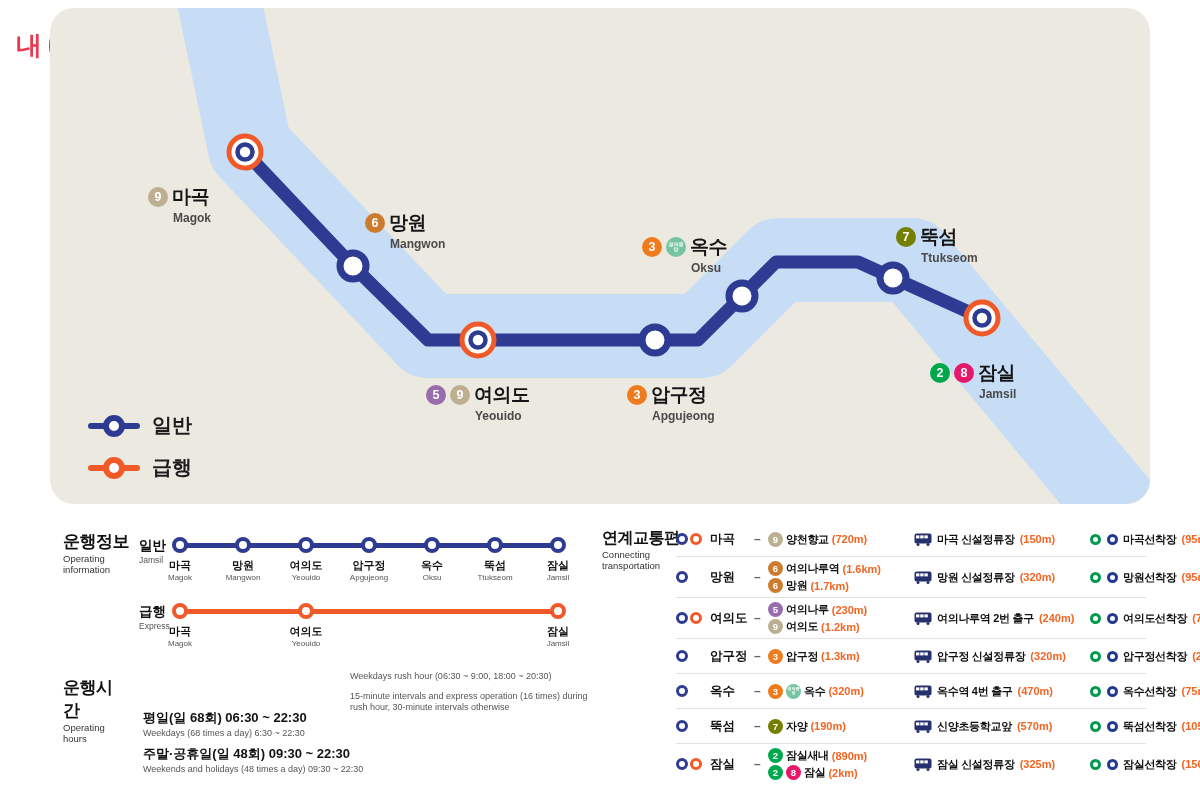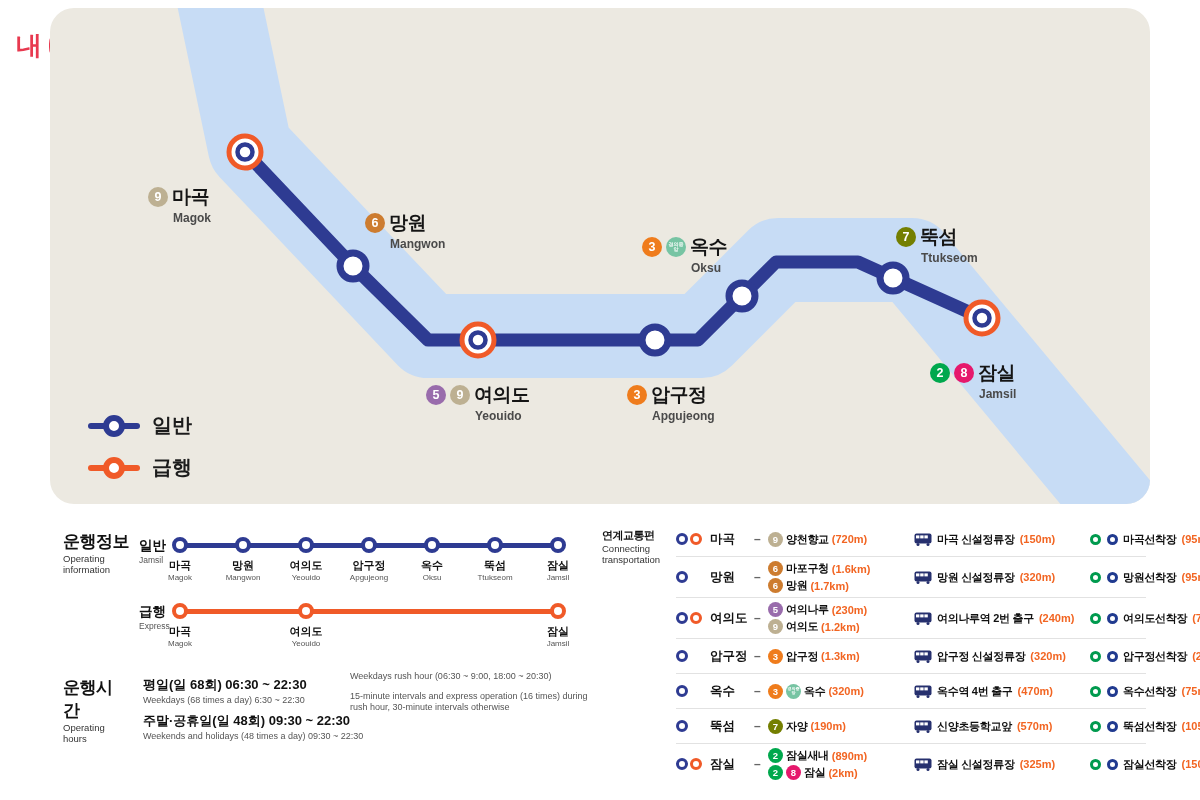--- a/index.html
+++ b/index.html
@@ -60,21 +60,21 @@
   .op-track{position:absolute;height:5px;border-radius:3px;background:#2e3b92;}
   .op-track.express{background:#f05a28;}
   .op-st{position:absolute;width:60px;text-align:center;}
   .op-ring{display:inline-block;width:16px;height:16px;border-radius:50%;border:4.5px solid #2e3b92;
     background:#fff;box-sizing:border-box;}
   .op-ring.orange{border-color:#f05a28;}
   .op-ko{font-size:11px;font-weight:800;color:#111;margin-top:1px;}
   .op-en{font-size:8px;color:#555;}
 
   
-  .hours-ko{font-size:13px;font-weight:800;}
+  .hours-ko{font-size:13px;font-weight:800;margin-top:33px;}
   .hours-en{font-size:9px;color:#555;margin-top:1px;}
   .note{margin-bottom:8px;}
   .note-ko{font-size:11px;font-weight:800;letter-spacing:-0.3px;}
   .note-en{font-size:9px;color:#555;margin-left:8px;line-height:1.3;margin-top:1px;}
 
   
   .c-table{position:absolute;left:676px;top:522px;width:470px;display:flex;flex-direction:column;}
   .c-row{display:flex;align-items:center;padding:4px 0;min-height:26px;}
   .c-row + .c-row{border-top:1px solid #e2e2e2;}
   .rings{width:30px;display:inline-flex;gap:2px;align-items:center;flex:0 0 auto;}
@@ -292,21 +292,21 @@
 <div class="abs" style="left:342px;top:670px;width:262px">
   <div class="note">
     <div class="note-en">Weekdays rush hour (06:30 ~ 9:00, 18:00 ~ 20:30)</div>
   </div>
   <div class="note">
     <div class="note-en">15-minute intervals and express operation (16 times) during rush hour, 30-minute intervals otherwise</div>
   </div>
 </div>
 
 <div class="abs" style="left:602px;top:528px;width:80px">
-  <div class="sec-title" style="font-size:11px">연계교통편</div>
+  <div class="sec-title" style="font-size:16px">연계교통편</div>
   <div class="sec-sub">Connecting transportation</div>
 </div>
 
 <div class="c-table">
 
   <div class="c-row">
     <div class="c-st">
       <span class="rings">
           <span class="sring"></span>
           <span class="sring orange"></span>
@@ -345,21 +345,21 @@
     <div class="c-st">
       <span class="rings">
           <span class="sring"></span>
         </span>
       <span class="c-st-name">망원</span>
     </div>
     <span class="c-dash">–</span>
     <div class="c-subway">
       <div class="c-line">
         <span class="badge sm line-6">6</span>
-        <span class="c-name">마포구청</span>
+        <span class="c-name">여의나루역</span>
           <span class="c-dist">(1.6km)</span>
       </div>
       <div class="c-line">
         <span class="badge sm line-6">6</span>
         <span class="c-name">망원</span>
           <span class="c-dist">(1.7km)</span>
       </div>
     </div>
     <div class="c-bus">
       <svg class="busicon" width="18" height="13" viewBox="0 0 18 13">

